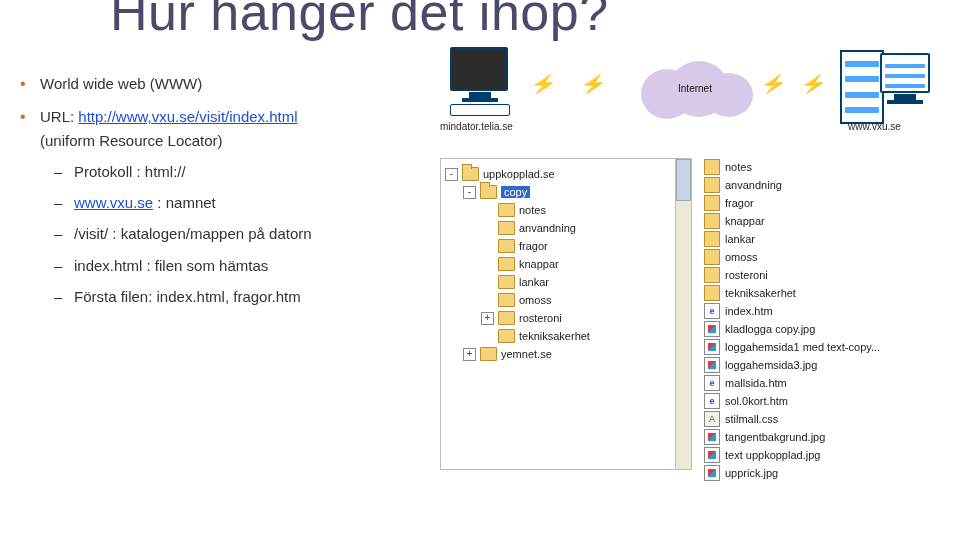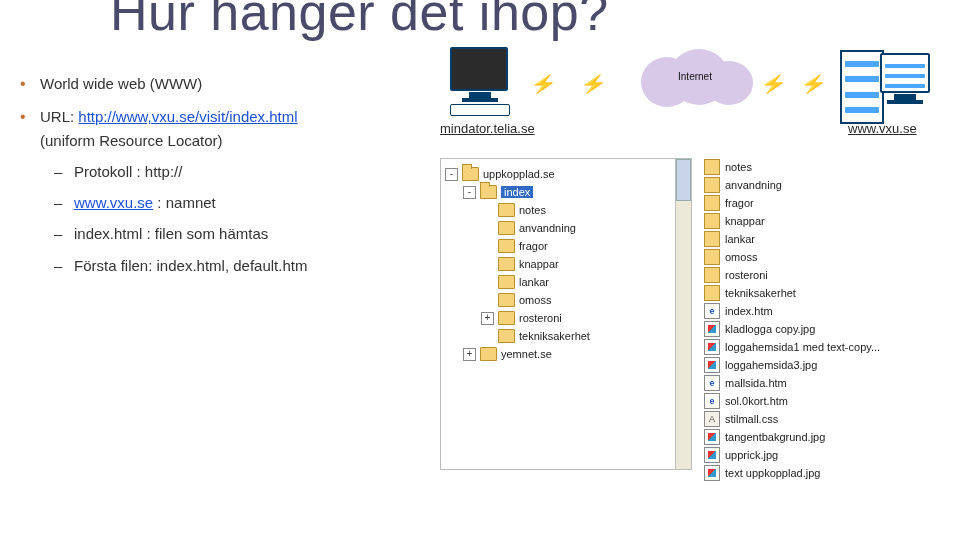--- a/index.html
+++ b/index.html
@@ -7,33 +7,33 @@
   .title{position:absolute;left:110px;top:-18px;font-size:52px;color:#4a4a6a;letter-spacing:.5px;}
   .body-text{position:absolute;left:20px;top:72px;width:430px;font-size:15px;line-height:1.55;}
   .body-text ul{list-style:none;margin:0;padding:0;}
   .top-li{margin-bottom:10px;position:relative;padding-left:20px;}
   .top-li::before{content:"•";position:absolute;left:0;top:0;color:#c07030;font-size:16px;}
   .blue-link{color:#1a4fd6;text-decoration:underline;}
   .sub-ul{list-style:none;margin:6px 0 0 0;padding:0;}
   .sub-li{position:relative;padding-left:34px;margin:8px 0;}
   .sub-li::before{content:"–";position:absolute;left:14px;top:0;color:#333;}
   .top-diagram{position:absolute;left:440px;top:45px;width:500px;height:100px;}
-  .caption{font-size:13px;color:#2a2a2a;position:absolute;text-decoration:underline;}
+  .caption{font-size:10px;color:#2a2a2a;position:absolute;}
 
   
   .monitor{position:absolute;}
   .monitor .screen{width:54px;height:40px;border:2px solid #003d6b;background:#fff;border-radius:2px;}
   .monitor .screen.black{background:#2b2b2b;}
   .monitor .screen .inner-lines{height:100%;display:flex;flex-direction:column;justify-content:space-evenly;padding:3px;}
   .monitor .screen .inner-lines div{height:4px;background:#4da6ff;border-radius:1px;}
   .monitor .base{width:22px;height:6px;background:#003d6b;margin:1px auto 0;}
   .monitor .foot{width:36px;height:4px;background:#003d6b;margin:0 auto;}
   .keyboard{width:58px;height:10px;background:#fff;border:1px solid #003d6b;margin:2px auto 0;border-radius:2px;}
 
-  .cloud{position:absolute;left:195px;top:4px;width:120px;height:56px;}
+  .cloud{position:absolute;left:195px;top:16px;width:120px;height:56px;}
   .cloud .puff{position:absolute;border-radius:50%;background:#d8c9e8;}
   .cloud .p1{width:52px;height:50px;left:6px;top:8px;}
   .cloud .p2{width:60px;height:56px;left:34px;top:0;}
   .cloud .p3{width:48px;height:44px;left:70px;top:12px;}
   .cloud .label{position:absolute;left:0;right:0;top:22px;text-align:center;font-size:10px;color:#111;}
 
   .bolt{position:absolute;color:#c07030;font-size:22px;transform:scaleY(.8);}
 
   .tower{position:absolute;left:400px;top:5px;}
   .tower .case{width:34px;height:62px;border:2px solid #003d6b;background:#fff;display:flex;flex-direction:column;justify-content:space-around;padding:4px 3px;}
@@ -70,26 +70,27 @@
 
   <div class="title">Hur hänger det ihop?</div>
 
   <div class="body-text">
     <ul>
       <li class="top-li">World wide web (WWW)</li>
       <li class="top-li">
         <span>URL: </span><span class="blue-link">http://www,vxu.se/visit/index.html</span><br>
         <span> (uniform Resource Locator)</span>
         <ul class="sub-ul">
-          <li class="sub-li">Protokoll : http://</li>
+          <li class="sub-li">Protokoll : html://</li>
           <li class="sub-li">
             <span class="blue-link">www.vxu.se</span><span> : namnet</span>
           </li>
+          <li class="sub-li">/visit/ : katalogen/mappen på datorn</li>
           <li class="sub-li">index.html : filen som hämtas</li>
-          <li class="sub-li">Första filen: index.html, default.htm</li>
+          <li class="sub-li">Första filen: index.html, fragor.htm</li>
         </ul>
       </li>
     </ul>
   </div>
 
   <div class="top-diagram">
     <div class="monitor" style="left:10px;top:2px;">
       <div class="screen black"></div>
         <div class="base"></div>
         <div class="foot"></div>
@@ -137,21 +138,21 @@
         <div class="tree-row">
           <span class="spacer" style="width: 0px;"></span>
           <span class="tog">-</span>
           <span class="folder-ico open"></span>
           <span>uppkopplad.se</span>
         </div>
         <div class="tree-row">
           <span class="spacer" style="width: 18px;"></span>
           <span class="tog">-</span>
           <span class="folder-ico open"></span>
-          <span class="selected">index</span>
+          <span class="selected">copy</span>
         </div>
         <div class="tree-row">
           <span class="spacer" style="width: 36px;"></span>
           <span style="display: inline-block; width: 17px;"></span>
           <span class="folder-ico"></span>
           <span>notes</span>
         </div>
         <div class="tree-row">
           <span class="spacer" style="width: 36px;"></span>
           <span style="display: inline-block; width: 17px;"></span>
@@ -266,21 +267,21 @@
       <div class="file-row">
         <span class="icon-sq ico-css">A</span>
         <span>stilmall.css</span>
       </div>
       <div class="file-row">
         <span class="icon-sq ico-img"></span>
         <span>tangentbakgrund.jpg</span>
       </div>
       <div class="file-row">
         <span class="icon-sq ico-img"></span>
+        <span>text uppkopplad.jpg</span>
+      </div>
+      <div class="file-row">
+        <span class="icon-sq ico-img"></span>
         <span>upprick.jpg</span>
       </div>
-      <div class="file-row">
-        <span class="icon-sq ico-img"></span>
-        <span>text uppkopplad.jpg</span>
-      </div>
     </div>
 
 </div>
 
 </body></html>

